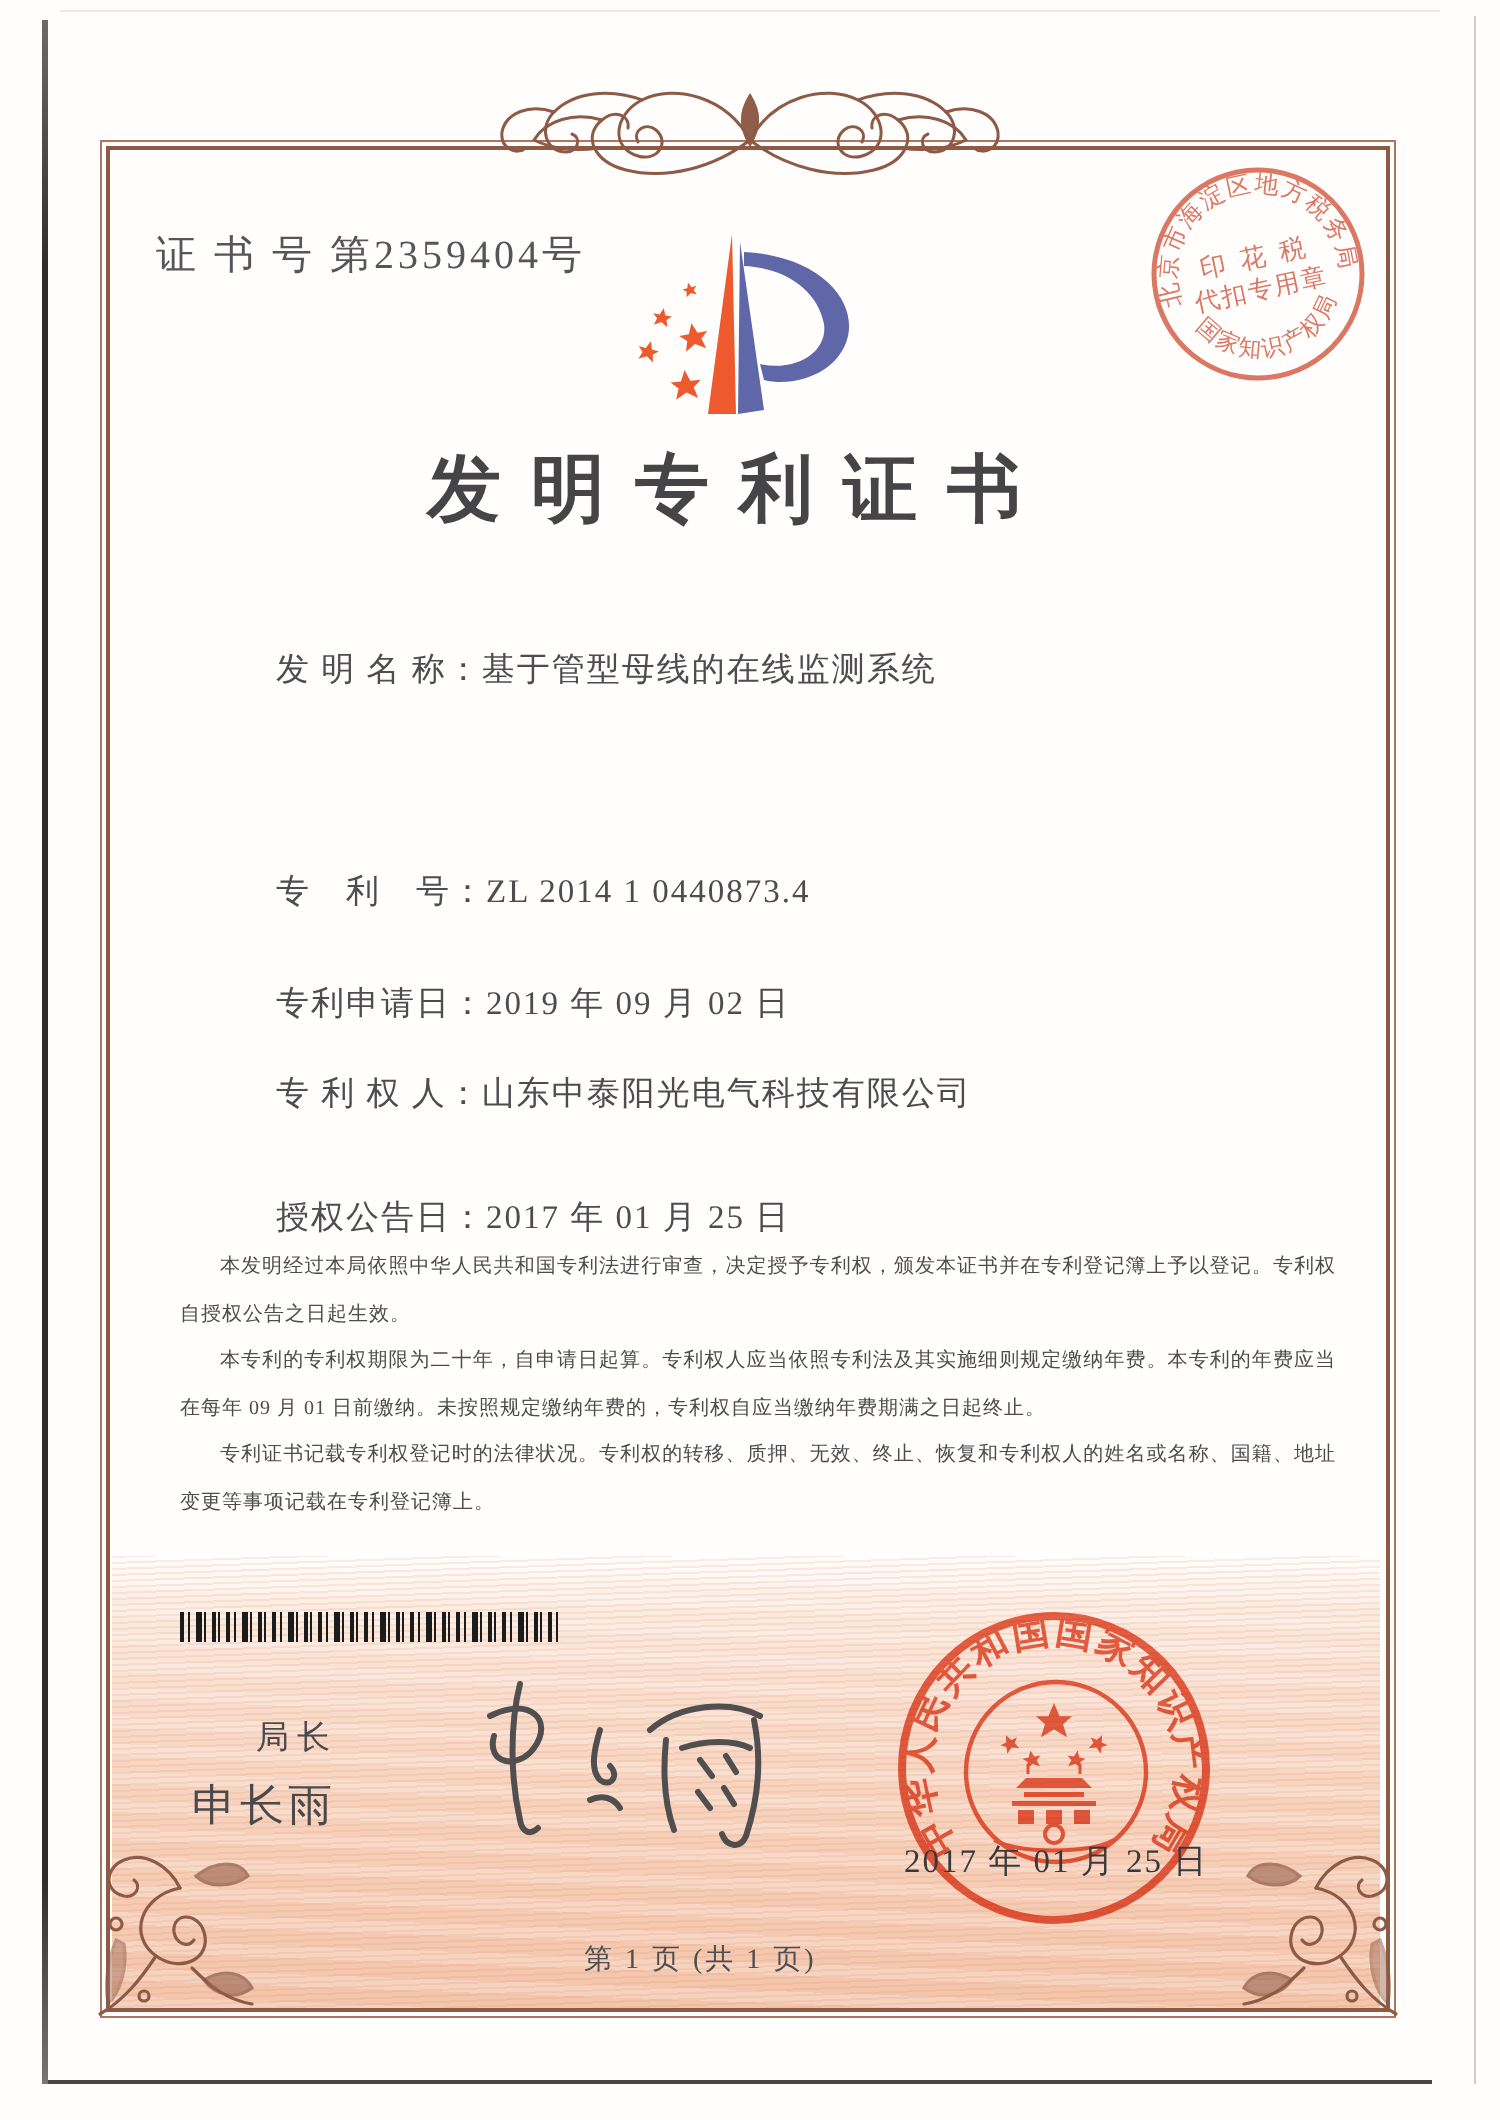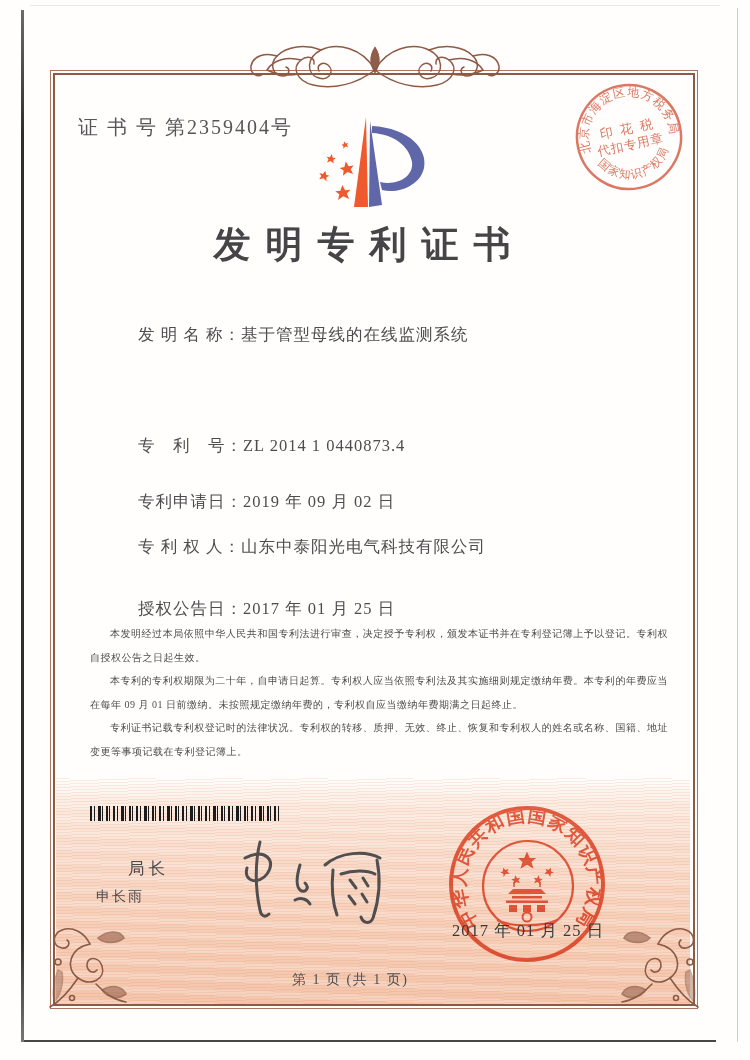--- a/index.html
+++ b/index.html
@@ -41,21 +41,21 @@
       #1b1b1b 0 2px, rgba(0,0,0,0) 2px 4px,
       #1b1b1b 4px 5px, rgba(0,0,0,0) 5px 8px,
       #1b1b1b 8px 11px, rgba(0,0,0,0) 11px 12px,
       #1b1b1b 12px 13px, rgba(0,0,0,0) 13px 16px,
       #1b1b1b 16px 18px, rgba(0,0,0,0) 18px 19px,
       #1b1b1b 19px 20px, rgba(0,0,0,0) 20px 23px);}
 
   .signer-title{position:absolute;left:96px;top:858px;font-family:"Liberation Sans","DejaVu Sans",sans-serif;
                 font-size:16.5px;letter-spacing:4px;color:#4a4a4c;z-index:4;margin-left:32px;}
   .signer-name{position:absolute;left:96px;top:888px;font-family:"Liberation Sans","DejaVu Sans",sans-serif;
-               font-size:14px;letter-spacing:2px;color:#4a4a4c;z-index:4;}
+               font-size:22px;letter-spacing:2px;color:#4a4a4c;z-index:4;}
 
   .signature{position:absolute;left:205px;top:830px;z-index:4;}
 
   .seal{position:absolute;left:442px;top:799px;z-index:5;mix-blend-mode:multiply;opacity:.92;}
   .seal-date{position:absolute;left:452px;top:920px;font-size:16.5px;letter-spacing:1px;color:#39393b;z-index:6;white-space:nowrap;}
 
   .tax-stamp{position:absolute;left:571px;top:79px;z-index:4;mix-blend-mode:multiply;opacity:.85;}
 
   .footer{position:absolute;left:292px;top:971px;font-size:14px;letter-spacing:1.5px;color:#4e4e50;z-index:3;font-family:Liberation Serif, serif;}
 

